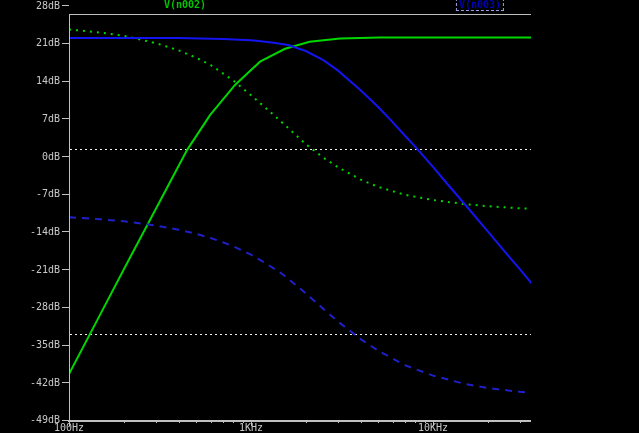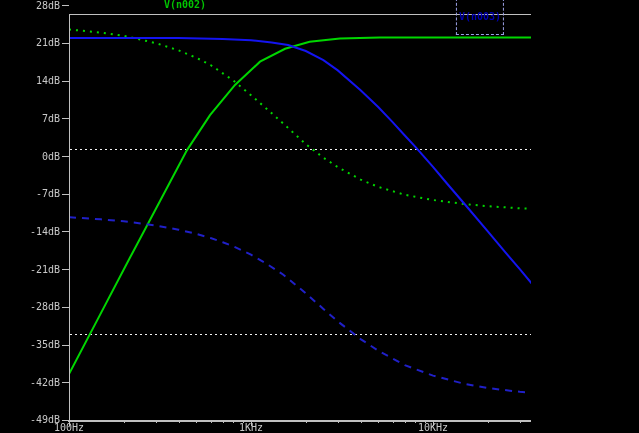--- a/index.html
+++ b/index.html
@@ -1,20 +1,20 @@
 <!DOCTYPE html>
 <html><head>
 <meta charset="utf-8">
 <style>
   html,body{margin:0;padding:0;background:#000;}
   .stage{position:relative;width:531px;height:433px;background:#000;overflow:hidden;
          font-family:"DejaVu Sans Mono",monospace;}
   .tlabel{position:absolute;top:-1px;transform:translateX(-50%);
           font:bold 10px "DejaVu Sans Mono",monospace;white-space:nowrap;cursor:pointer;margin-left:17px;}
-  .tlabel.selected{outline:1px dashed #9aa0e6;padding:12px 2px;}
+  .tlabel.selected{outline:1px dashed #9aa0e6;padding:0 2px;}
   svg{position:absolute;left:0;top:0;}
   text.axlbl{font-family:"DejaVu Sans Mono",monospace;font-size:10px;fill:#c8c8c8;}
 </style>
 </head>
 <body>
 
 <div class="stage">
   <svg id="plot-svg" width="639" height="433" viewBox="0 0 639 433">
       <defs>
         <clipPath id="pc">

